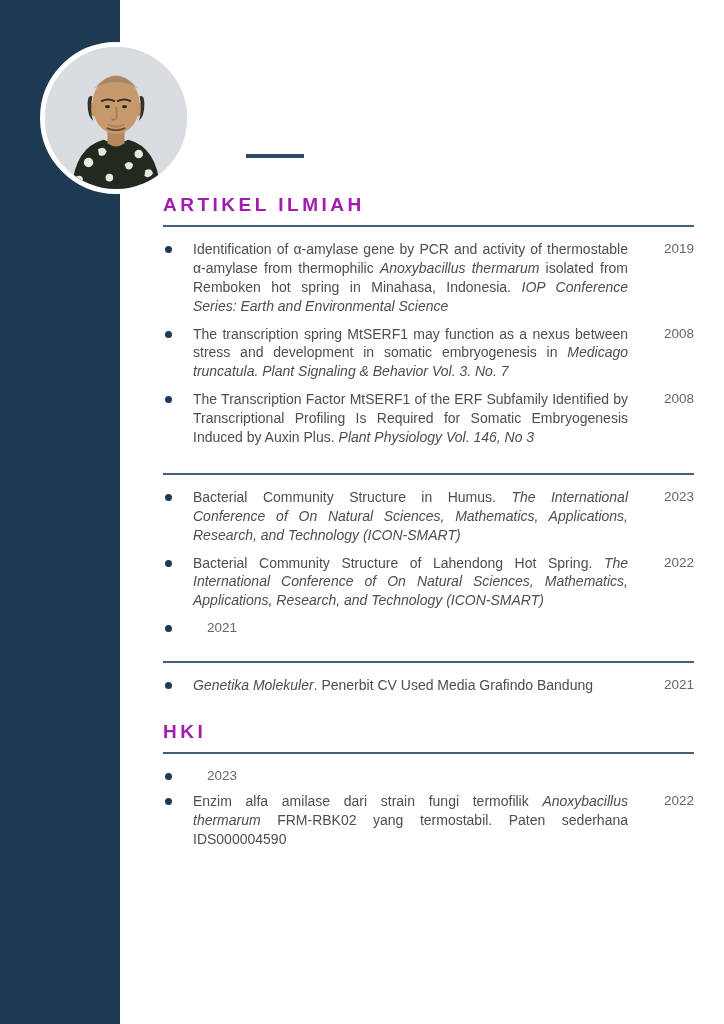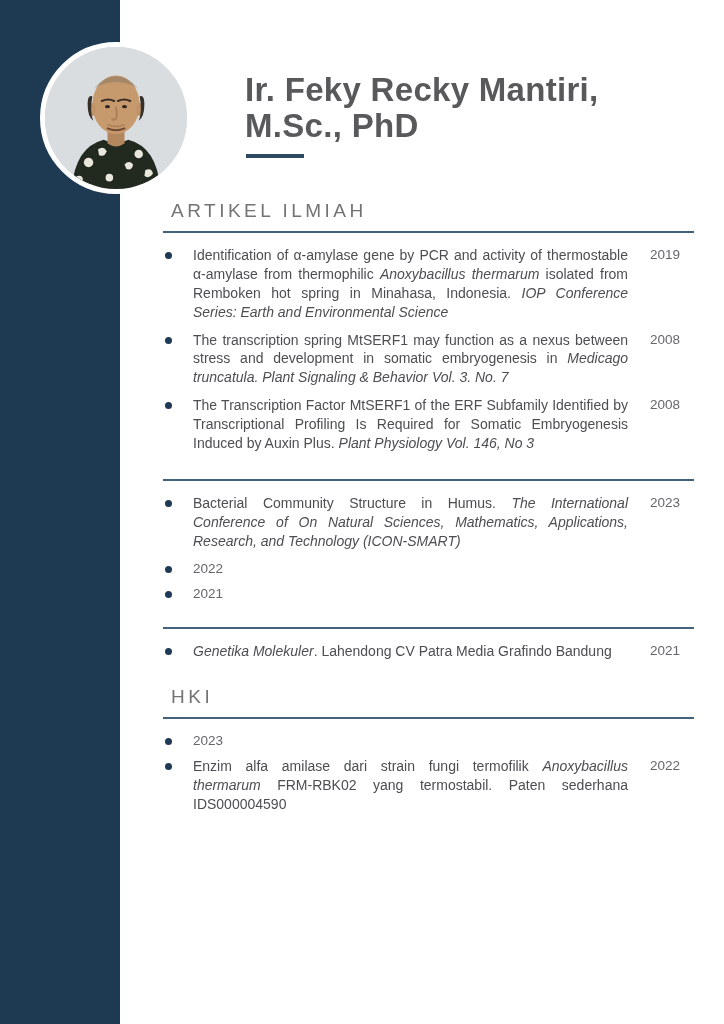--- a/index.html
+++ b/index.html
@@ -45,24 +45,24 @@
     background: #2E4A63;
   }
   .content {
     position: absolute;
     left: 163px; top: 192px;
     width: 531px;
   }
   .section { margin-top: 26px; }
   .section:first-child { margin-top: 2px; }
   .sec-title {
-    margin: 8px;
-    color: #737373;
+    margin: 0;
+    color: #a21caf;
     font-size: 19px;
-    font-weight: 400;
+    font-weight: 700;
     letter-spacing: 3.5px;
   }
   .sec-rule {
     height: 2px;
     background: #44617A;
     margin: 9px 0 13px 0;
   }
   .item { display: flex; margin-bottom: 9px; }
   .bullet { flex: none; width: 30px; position: relative; }
   .bullet::before {
@@ -82,21 +82,21 @@
     line-height: 1.35;
     color: #4C4E50;
   }
   .item-text em { font-style: italic; }
   .year {
     flex: none;
     width: 44px;
     padding-top: 1px;
     font-size: 13.5px;
     color: #65676A;
-    text-align: left;
+    text-align: right;
   }
 </style>
 </head>
 <body>
 
 <div class="page">
 
   <div class="sidebar"></div>
 
   <div class="photo-wrap">
@@ -132,24 +132,20 @@
       <ellipse cx="84" cy="63" rx="2.6" ry="1.8" fill="#2c2420"></ellipse>
 
       <path d="M75,64 q1.5,8 0,12 q-2.5,2 -4,0" stroke="#a97c55" stroke-width="1.8" fill="none" stroke-linecap="round"></path>
 
       <path d="M66,81 q9,4 18,0 l0,2 q-9,4 -18,0 Z" fill="#9d7350" opacity="0.6"></path>
 
       <path d="M66,86 q9,4 18,0" stroke="#6e4a33" stroke-width="2" fill="none" stroke-linecap="round"></path>
     </svg>
   </div>
 
-  <div class="name-block">
-    <div>Ir. Feky Recky Mantiri,</div>
-    <div>M.Sc., PhD</div>
-  </div>
   <div class="name-underline"></div>
 
   <div class="content">
       <section class="section">
         <h2 class="sec-title">ARTIKEL ILMIAH</h2>
         <div class="sec-rule"></div>
         <div class="item">
           <span class="bullet"></span>
           <p class="item-text"><span>Identification of α-amylase gene by PCR and activity of thermostable α-amylase from thermophilic </span><em>Anoxybacillus thermarum</em><span> isolated from Remboken hot spring in Minahasa, Indonesia. </span><em>IOP Conference Series: Earth and Environmental Science</em></p>
           <span class="year">2019</span>
@@ -167,32 +163,33 @@
       </section>
       <section class="section">
         <div class="sec-rule"></div>
         <div class="item">
           <span class="bullet"></span>
           <p class="item-text"><span>Bacterial Community Structure in Humus. </span><em>The International Conference of On Natural Sciences, Mathematics, Applications, Research, and Technology (ICON-SMART)</em></p>
           <span class="year">2023</span>
         </div>
         <div class="item">
           <span class="bullet"></span>
+          <p class="item-text"><span>Bacterial Community Structure of Lahendong Hot Spring. </span><em>The International Conference of On Natural Sciences, Mathematics, Applications, Research, and Technology (ICON-SMART)</em></p>
           <span class="year">2022</span>
         </div>
         <div class="item">
           <span class="bullet"></span>
           <span class="year">2021</span>
         </div>
       </section>
       <section class="section">
         <div class="sec-rule"></div>
         <div class="item">
           <span class="bullet"></span>
-          <p class="item-text"><em>Genetika Molekuler</em><span>. Lahendong CV Patra Media Grafindo Bandung</span></p>
+          <p class="item-text"><em>Genetika Molekuler</em><span>. Penerbit CV Used Media Grafindo Bandung</span></p>
           <span class="year">2021</span>
         </div>
       </section>
       <section class="section">
         <h2 class="sec-title">HKI</h2>
         <div class="sec-rule"></div>
         <div class="item">
           <span class="bullet"></span>
           <span class="year">2023</span>
         </div>

